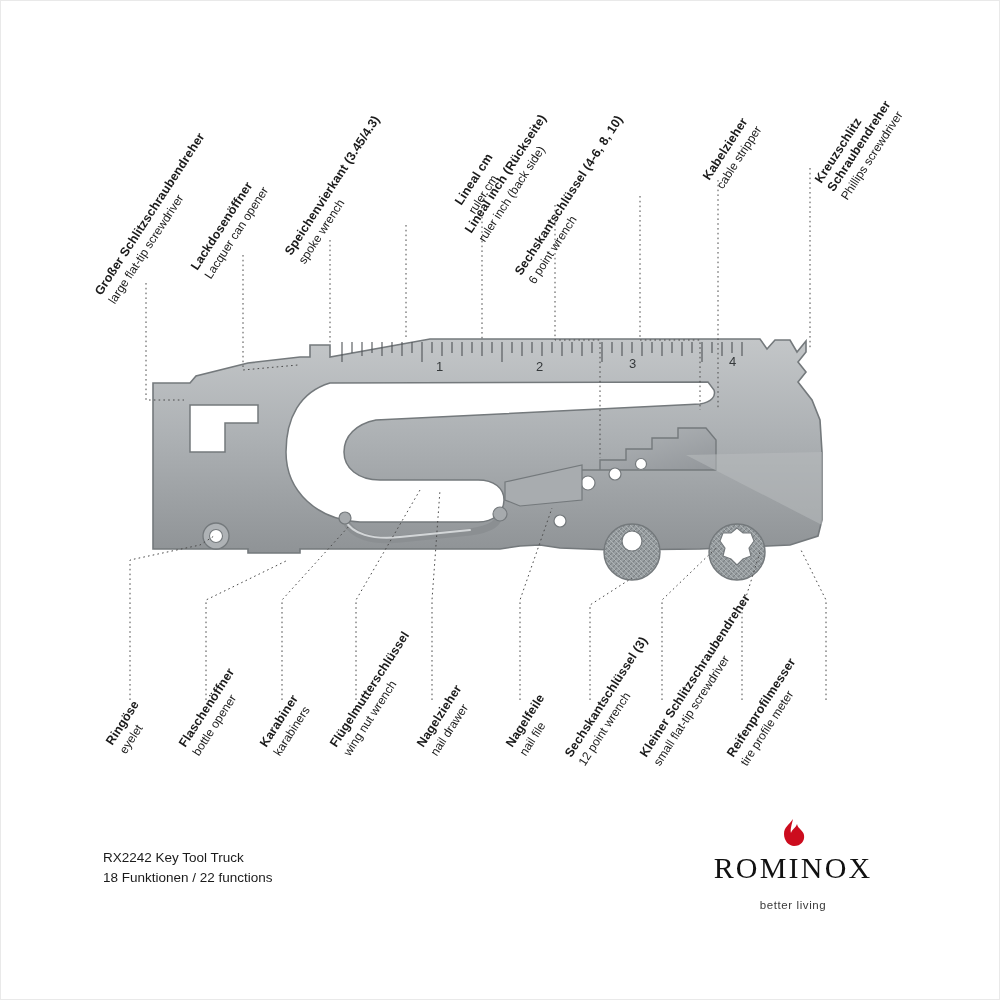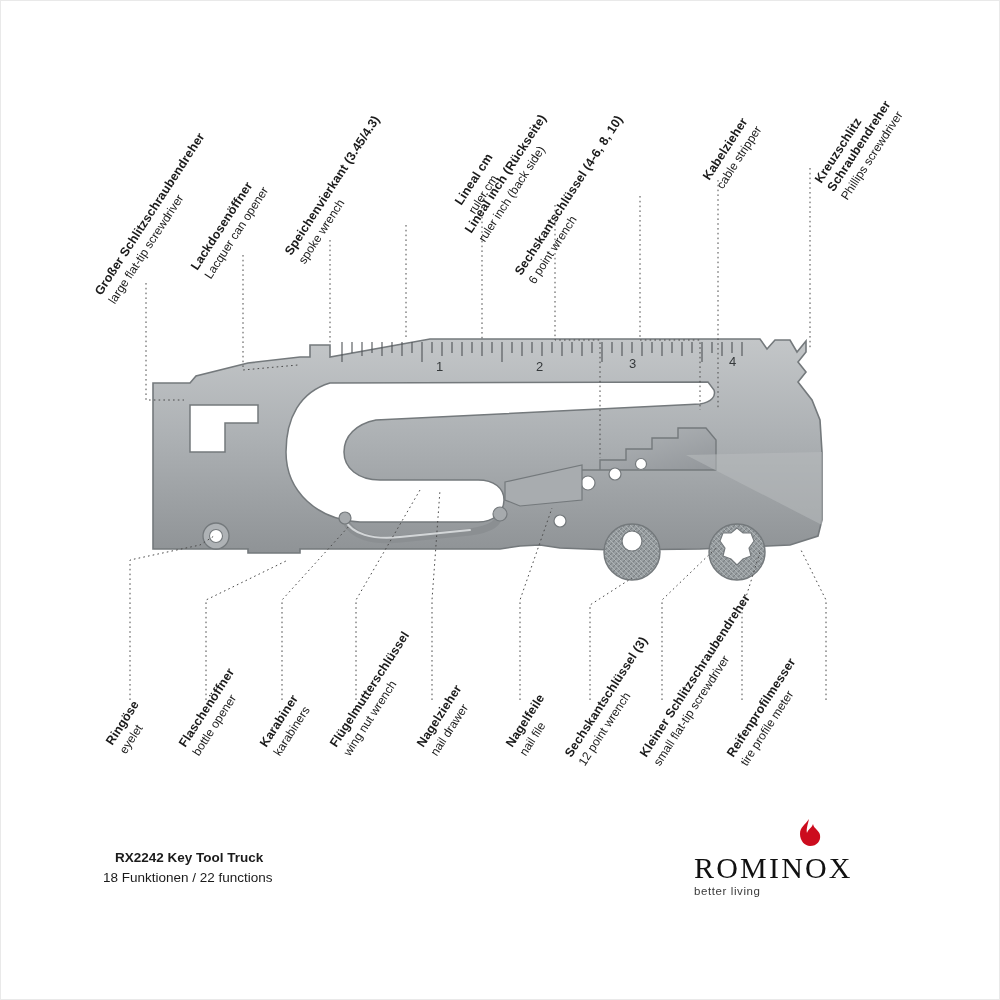--- a/index.html
+++ b/index.html
@@ -51,47 +51,48 @@
   }
 
   
   .footer-text {
     position: absolute;
     left: 103px;
     top: 848px;
     font-size: 13.5px;
     line-height: 1.5;
   }
-  .footer-text .t1 { font-weight: bold; margin-left: 12px; }
+  .footer-text .t1 { font-weight: normal; }
   .footer-text .t2 { font-weight: normal; }
 
   .brand {
     position: absolute;
-    right: 76px;
+    right: 92px;
     top: 818px;
     width: 230px;
+    text-align: center;
   }
   .brand .mark {
     height: 30px;
     position: relative;
     margin-bottom: 3px;
   }
   .brand .mark svg { display: block; margin: 0 auto; }
   .brand .name {
     font-family: "Liberation Serif", serif;
     font-size: 30px;
     letter-spacing: 2.2px;
     font-weight: normal;
     color: #111;
   }
   .brand .tagline {
     font-size: 11.5px;
     color: #3a3a3a;
     letter-spacing: 0.6px;
-    margin-top: 0;
+    margin-top: 14px;
   }
 
   svg.lines, svg.tool {
     position: absolute;
     left: 0; top: 0;
   }
   svg.lines { z-index: 2; }
   svg.tool  { z-index: 1; }
   .label    { z-index: 3; }
 </style>

